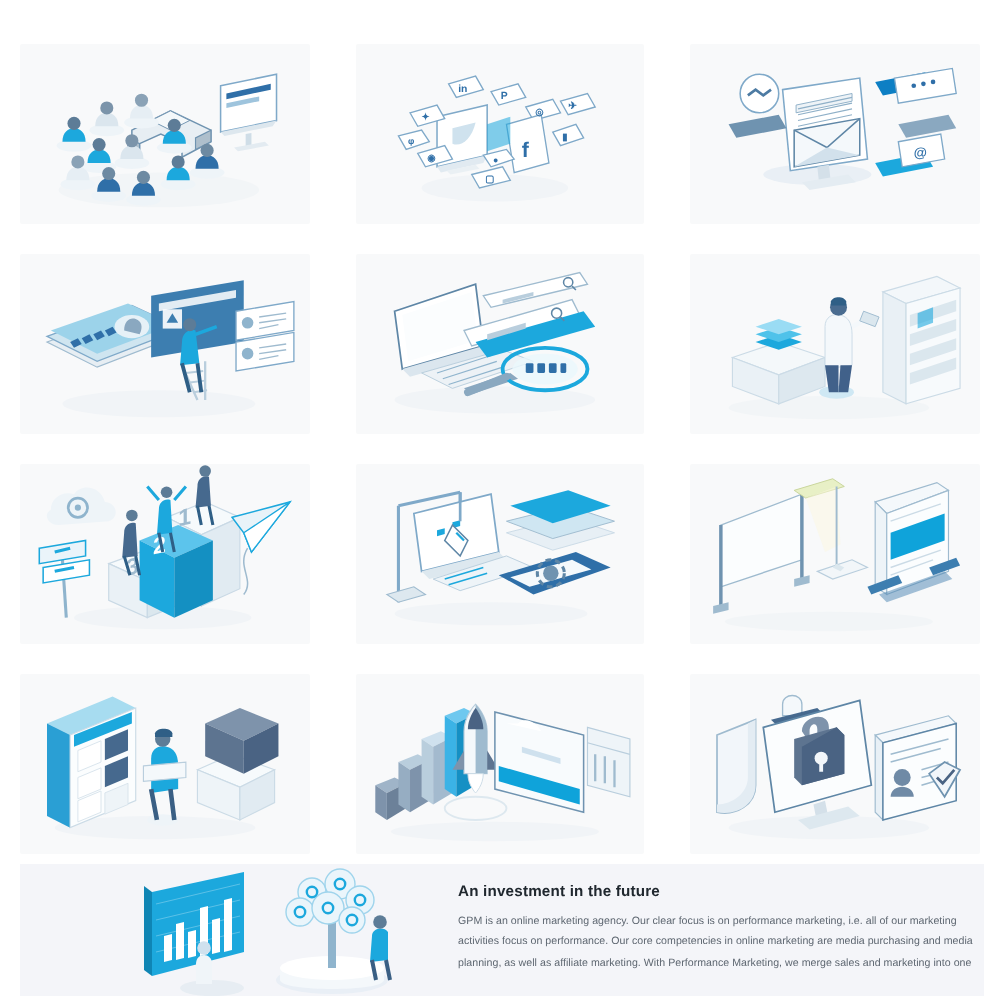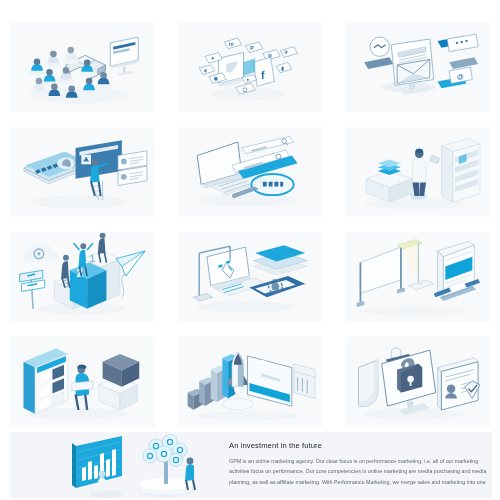--- a/index.html
+++ b/index.html
@@ -25,21 +25,21 @@
   .footer{
     position:absolute;left:10px;top:432px;width:482px;height:66px;
     background:#f4f5f9;overflow:hidden;box-sizing:border-box;
   }
   .footer-art{position:absolute;left:0;top:0;width:215px;height:66px;}
   .footer-art svg{position:absolute;left:0;top:0;width:100%;height:100%;}
   .footer-text{
     position:absolute;left:219px;top:10px;width:258px;
   }
   .footer-title{
-    font-size:7.6px;font-weight:normal;color:#20282f;letter-spacing:.1px;
+    font-size:7.6px;font-weight:bold;color:#20282f;letter-spacing:.1px;
     margin:0 0 6px 0;line-height:1;
   }
   .footer-body{
     font-size:5.3px;color:#5d6670;line-height:2.02;margin:0;
     letter-spacing:.02px;
   }
 </style>
 </head>
 <body>
 

